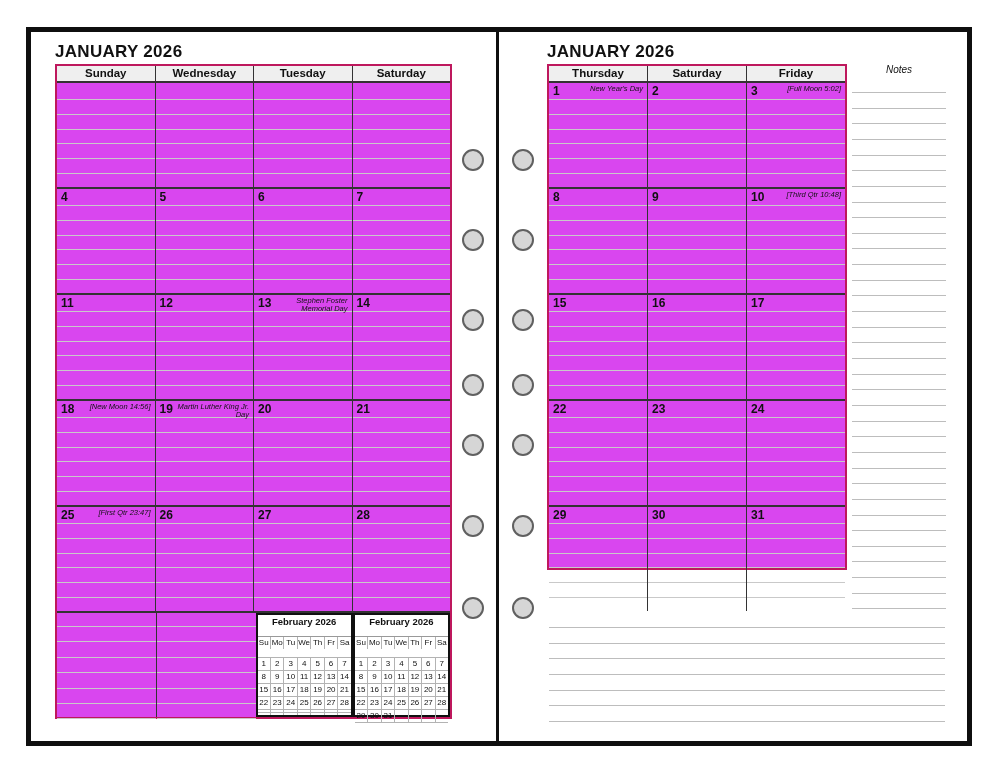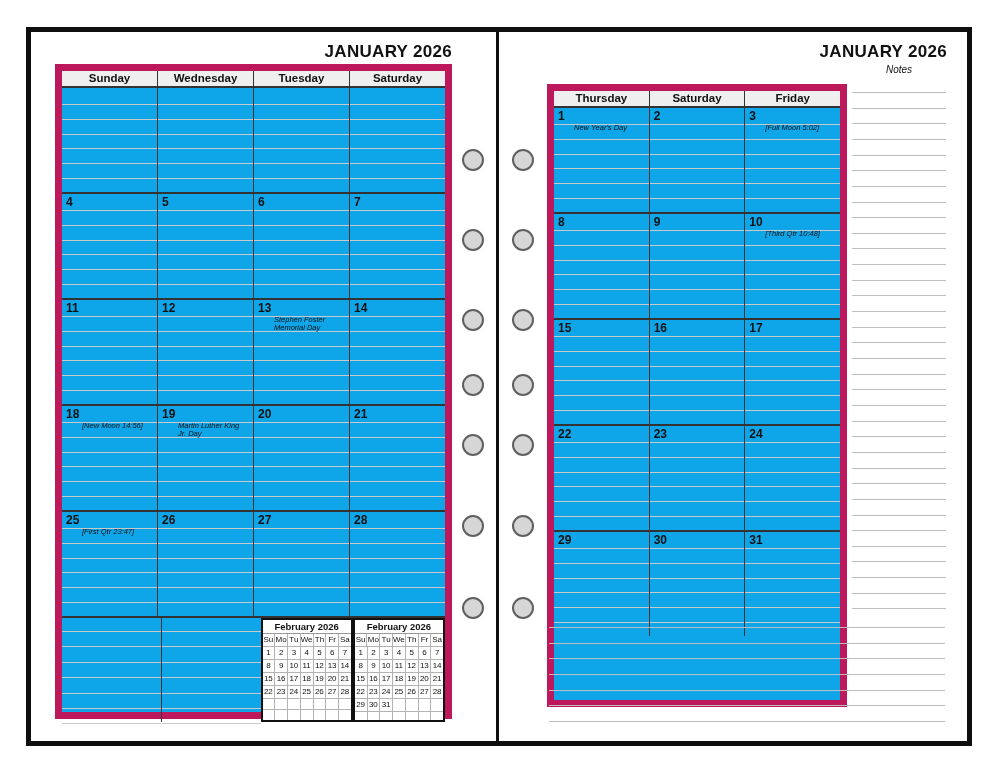--- a/index.html
+++ b/index.html
@@ -3,51 +3,51 @@
 <meta charset="utf-8">
 <style>
   html,body{margin:0;padding:0;background:#fff;}
   .canvas{position:relative;width:996px;height:772px;background:#fff;overflow:hidden;
           font-family:"Liberation Sans",sans-serif;color:#111;}
   .frame{position:absolute;left:26px;top:27px;width:946px;height:719px;
          border:5px solid #0f0f0f;box-sizing:border-box;background:#fff;}
   .divider{position:absolute;left:496px;top:27px;width:3px;height:719px;background:#0f0f0f;}
 
   .page-title{position:absolute;top:42px;height:20px;font-weight:bold;font-size:17px;
-              letter-spacing:.3px;text-align:right;}
+              letter-spacing:.3px;text-align:left;}
   #title-left{left:55px;width:397px;}
   #title-right{left:547px;width:400px;}
 
-  .grid{position:absolute;top:64px;border:7px solid #be185d;box-sizing:border-box;background:#0ea5e9;}
+  .grid{position:absolute;top:64px;border:2px solid #be185d;box-sizing:border-box;background:#d946ef;}
   #grid-left{left:55px;width:397px;height:655px;}
-  #grid-right{left:547px;width:300px;height:623px;margin-top:20px;}
+  #grid-right{left:547px;width:300px;height:506px;}
 
   .hdr-row{display:flex;height:15px;background:var(--header-bg,#efefef);}
   .hdr{flex:1;font-weight:bold;font-size:11.5px;line-height:15px;text-align:center;}
   .hdr + .hdr{border-left:1.5px solid #333;}
 
   .week{height:106px;border-top:2px solid #333;box-sizing:border-box;}
   .cells{display:flex;height:100%;}
   .cell{flex:1;position:relative;overflow:hidden;}
   .cell + .cell{border-left:1.5px solid #333;}
   .cell::before{content:"";position:absolute;left:0;right:0;top:16px;height:75px;
     background:repeating-linear-gradient(to bottom,var(--rule,#c9c9c9) 0,var(--rule,#c9c9c9) 1px,transparent 1px,transparent 14.8px);}
   .drow{position:relative;display:flex;align-items:flex-start;z-index:1;}
   .dnum{font-weight:bold;font-size:12px;line-height:14px;padding:1px 0 0 4px;min-width:14px;}
-  .dnote{flex:1;font-style:italic;font-size:7.5px;line-height:8px;text-align:left;
-         padding:16px 4px 0 2px;}
+  .dnote{flex:1;font-style:italic;font-size:7.5px;line-height:8px;text-align:right;
+         padding:2px 4px 0 2px;}
 
   .bottom-block{display:flex;border-top:2px solid #333;box-sizing:border-box;height:106px;}
   .bcell{width:99.25px;position:relative;box-sizing:border-box;}
   .bcell + .bcell{border-left:1.5px solid #333;}
   .bcell::before{content:"";position:absolute;left:0;right:0;top:13px;height:93px;
     background:repeating-linear-gradient(to bottom,var(--rule,#c9c9c9) 0,var(--rule,#c9c9c9) 1px,transparent 1px,transparent 15.4px);}
 
   .minis{flex:1;display:flex;}
-  .mini{flex:1;display:flex;flex-direction:column;border:2px solid #101010;box-sizing:border-box;background:#fff;}
+  .mini{flex:1;display:flex;flex-direction:column;border:2px solid #101010;box-sizing:border-box;background:#fff;gap:8px;}
   .mini-title{height:13px;font-weight:bold;font-size:9.5px;line-height:13px;text-align:center;}
   .mini-wd{display:flex;height:12px;border-top:1px solid #999;}
   .mwd{flex:1;font-weight:normal;font-size:8px;line-height:12px;text-align:center;}
   .mwd + .mwd{border-left:1px solid #b3b3b3;}
   .mini-rows{flex:1;display:flex;flex-direction:column;}
   .mrow{flex:1;display:flex;border-top:1px solid #b3b3b3;}
   .mcell{flex:1;font-size:8px;line-height:12px;text-align:center;}
   .mcell + .mcell{border-left:1px solid #b3b3b3;}
 
   #notes-label{position:absolute;left:852px;width:94px;top:64px;font-style:italic;

